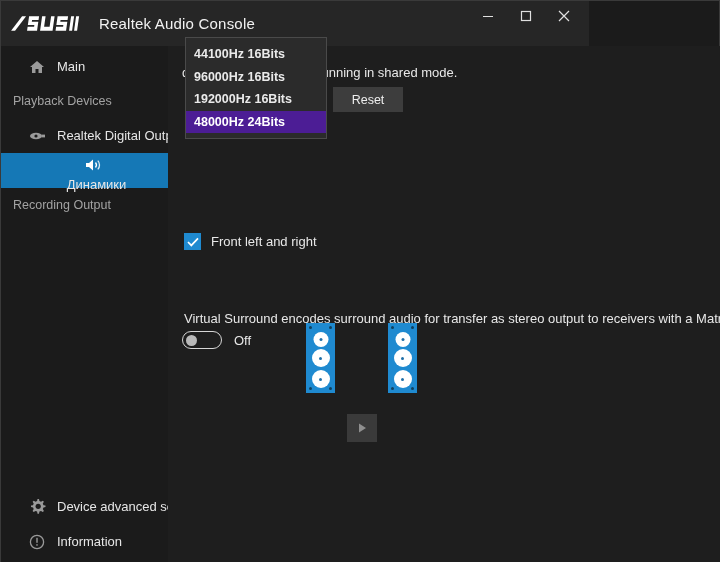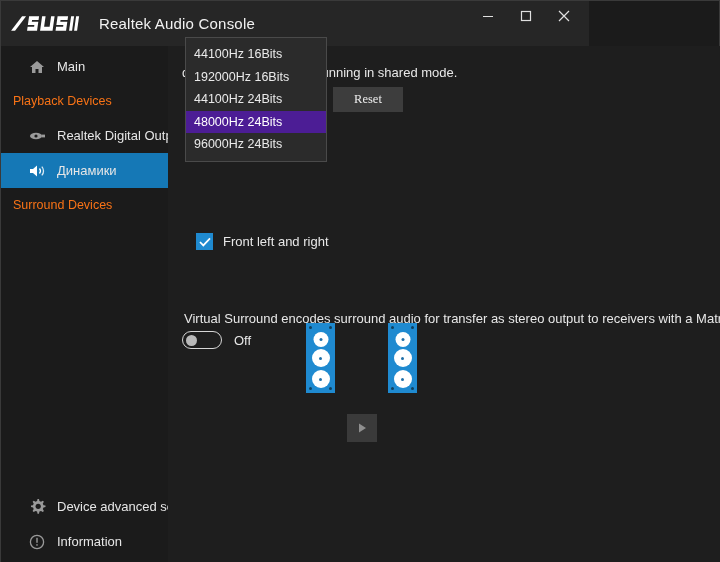--- a/index.html
+++ b/index.html
@@ -56,33 +56,33 @@
     background: #1b1b1b;
   }
   .nav-item {
     position: relative;
     height: 35px;
     display: flex; align-items: center;
     padding-left: 24px;
     color: #e6e6e6;
     font-size: 13px;
   }
-  .nav-item.selected { background: #1578b6; }
+  .nav-item.selected { background: #1578b6; flex-direction: column; }
   .nav-icon {
     width: 24px; height: 20px;
     display: flex; align-items: center; justify-content: center;
     margin-right: 8px;
     flex: 0 0 24px;
   }
   .nav-label { white-space: nowrap; }
   .nav-section {
     height: 34px;
     display: flex; align-items: center;
     padding-left: 12px;
-    color: #f97316;
+    color: #a3a3a3;
     font-size: 12.5px;
   }
   #nav-top { padding-top: 3px; }
   #nav-bottom {
     position: absolute; left: 0; bottom: 4px; width: 167px;
   }
 
   
   #content {
     position: absolute; left: 167px; top: 45px;
@@ -96,26 +96,26 @@
     white-space: nowrap;
   }
   #reset-button {
     position: absolute; left: 165px; top: 41px;
     width: 70px; height: 25px;
     background: #3d3d3d;
     color: #eeeeee;
     font-size: 12.5px;
     display: flex; align-items: center; justify-content: center;
     border: none;
-    font-family: Liberation Serif, serif;
+    font-family: Liberation Sans, sans-serif;
   }
 
   
   #channel-row {
-    position: absolute; left: 28px; top: 187px;
+    position: absolute; left: 16px; top: 187px;
     display: flex; align-items: center;
   }
   #channel-checkbox {
     width: 17px; height: 17px;
     background: #1f8ad0;
     display: flex; align-items: center; justify-content: center;
   }
   #channel-label {
     margin-left: 10px;
     color: #e8e8e8;
@@ -195,20 +195,21 @@
   }
 
   
   #format-dropdown {
     position: absolute; left: 184px; top: 36px;
     width: 142px;
     background: #2b2b2b;
     border: 1px solid #4a4a4a;
     padding: 5px 0 5px 0;
     z-index: 50;
+    font-weight: bold;
   }
   .dd-item {
     height: 22.5px;
     display: flex; align-items: center;
     padding-left: 8px;
     color: #eaeaea;
     font-size: 12.5px;
     white-space: nowrap;
   }
   .dd-item.selected { background: #4c1d95; color: #ffffff; }
@@ -279,21 +280,21 @@
         <span class="nav-icon">
           <svg width="18" height="16" viewBox="0 0 18 16">
             <path d="M2 6 L5 6 L9 2.5 L9 13.5 L5 10 L2 10 Z" fill="#ffffff"></path>
             <path d="M11.5 5.5 A4 4 0 0 1 11.5 10.5" stroke="#ffffff" stroke-width="1.3" fill="none"></path>
             <path d="M13.8 3.6 A6.5 6.5 0 0 1 13.8 12.4" stroke="#ffffff" stroke-width="1.3" fill="none" opacity="0.85"></path>
           </svg>
         </span>
         <span class="nav-label">Динамики</span>
       </div>
 
-      <div class="nav-section">Surround Devices</div>
+      <div class="nav-section">Recording Output</div>
 
     </div>
 
     <div id="nav-bottom">
       <div class="nav-item">
         <span class="nav-icon">
           <svg width="17" height="17" viewBox="0 0 17 17">
             <path d="M8.5 1 L10 1 L10.4 3.1 L12 3.8 L13.8 2.7 L14.9 3.8 L13.8 5.6 L14.5 7.2 L16.5 7.6 L16.5 9.1 L14.5 9.5 L13.8 11.1 L14.9 12.9 L13.8 14 L12 12.9 L10.4 13.6 L10 15.7 L8.5 15.7 L8.1 13.6 L6.5 12.9 L4.7 14 L3.6 12.9 L4.7 11.1 L4 9.5 L2 9.1 L2 7.6 L4 7.2 L4.7 5.6 L3.6 3.8 L4.7 2.7 L6.5 3.8 L8.1 3.1 Z" fill="#9a9a9a"></path>
             <circle cx="9.2" cy="8.35" r="2.6" fill="#1b1b1b"></circle>
           </svg>
@@ -359,19 +360,18 @@
 
     <div id="play-button">
       <svg width="14" height="14" viewBox="0 0 14 14">
         <polygon points="4,2.5 11,7 4,11.5" fill="#8f8f8f"></polygon>
       </svg>
     </div>
   </div>
 
   <div id="format-dropdown">
     <div class="dd-item">44100Hz 16Bits</div>
+    <div class="dd-item">96000Hz 16Bits</div>
     <div class="dd-item">192000Hz 16Bits</div>
-    <div class="dd-item">44100Hz 24Bits</div>
     <div class="dd-item selected">48000Hz 24Bits</div>
-    <div class="dd-item">96000Hz 24Bits</div>
   </div>
 
 </div>
 
 </body></html>

